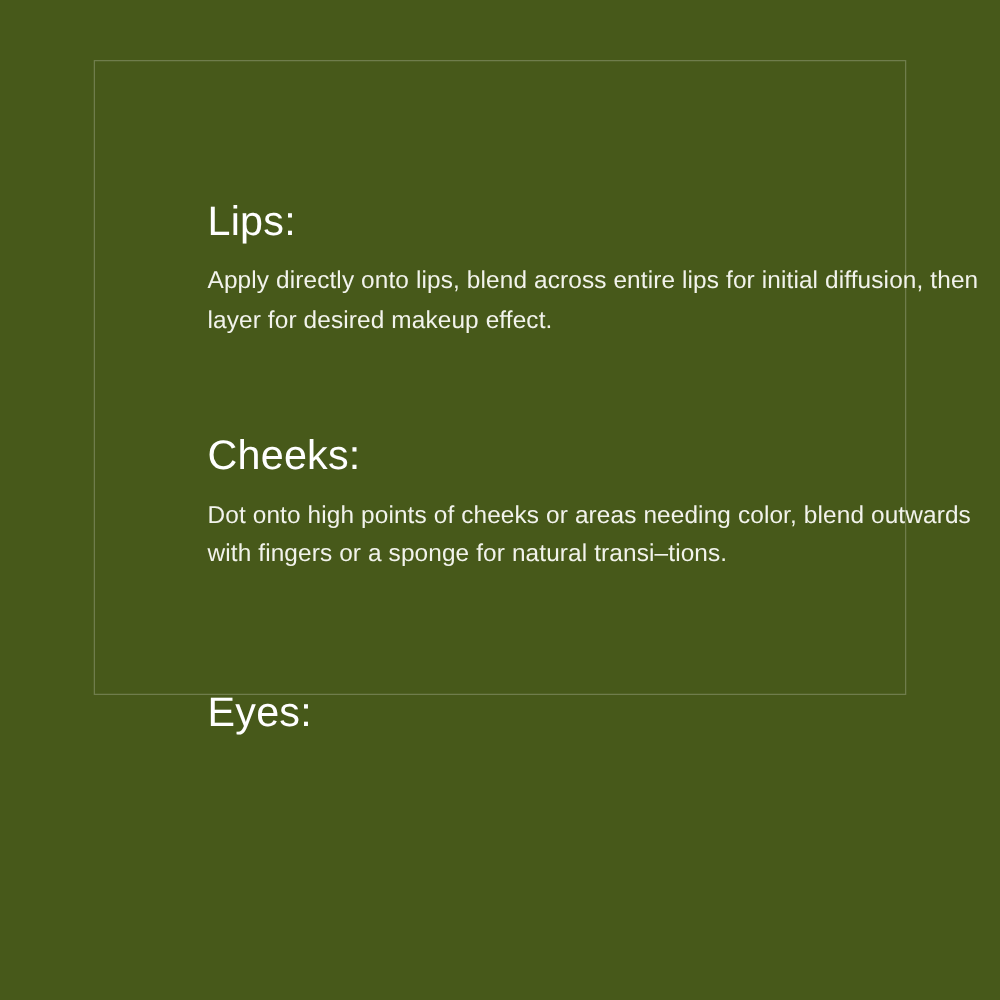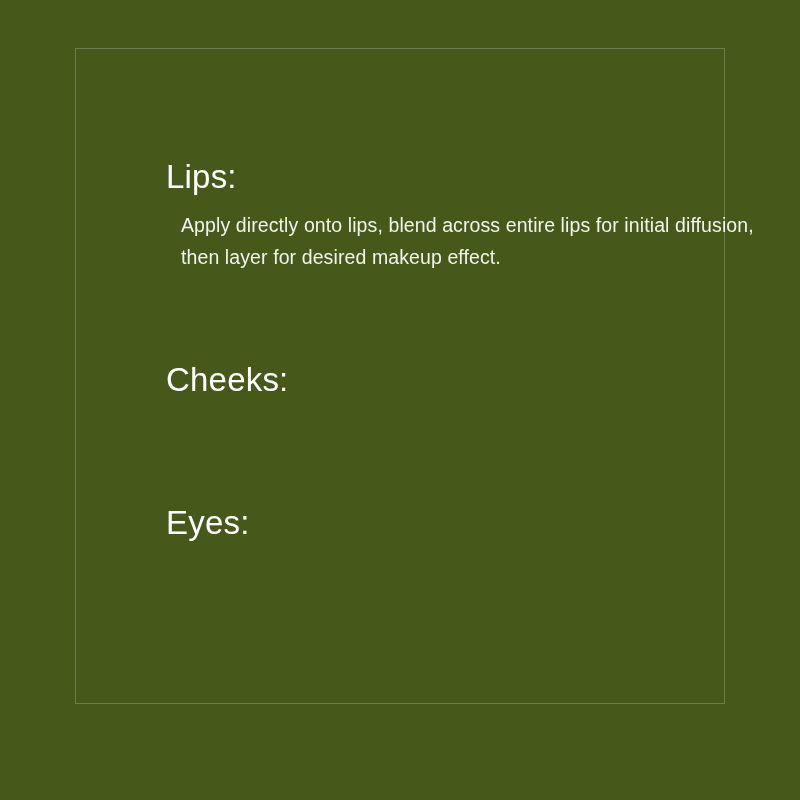--- a/index.html
+++ b/index.html
@@ -11,21 +11,21 @@
     height: 800px;
     background: #47591a;
     font-family: "Liberation Sans", sans-serif;
     overflow: hidden;
   }
   .card {
     position: absolute;
     left: 75px;
     top: 48px;
     width: 650px;
-    height: 656px;
+    height: 508px;
     border: 1px solid rgba(255,255,255,0.22);
     box-sizing: border-box;
   }
   .content {
     position: absolute;
     left: 90px;
     top: 110px;
     width: 640px;
   }
   .section {
@@ -37,21 +37,21 @@
     font-weight: 400;
     line-height: 1.1;
     margin: 0 0 14px 0;
     letter-spacing: 0.2px;
   }
   .section-body {
     color: #f2f3ec;
     font-size: 19.5px;
     font-weight: 400;
     line-height: 1.62;
-    margin: 15px;
+    margin: 0;
     max-width: 625px;
     letter-spacing: 0.1px;
   }
   .gap-lips { height: 74px; }
   .gap-cheeks { height: 92px; }
 </style>
 </head>
 <body>
 
 <div class="card">
@@ -59,20 +59,21 @@
 
     <div class="section">
       <h2 class="section-heading">Lips:</h2>
       <p class="section-body">Apply directly onto lips, blend across entire lips for initial diffusion, then layer for desired makeup effect.</p>
     </div>
 
     <div class="gap-lips"></div>
 
     <div class="section">
       <h2 class="section-heading">Cheeks:</h2>
+      <p class="section-body">Dot onto high points of cheeks or areas needing color, blend outwards with fingers or a sponge for natural transi–tions.</p>
     </div>
 
     <div class="gap-cheeks"></div>
 
     <div class="section">
       <h2 class="section-heading">Eyes:</h2>
     </div>
 
   </div>
 </div>

